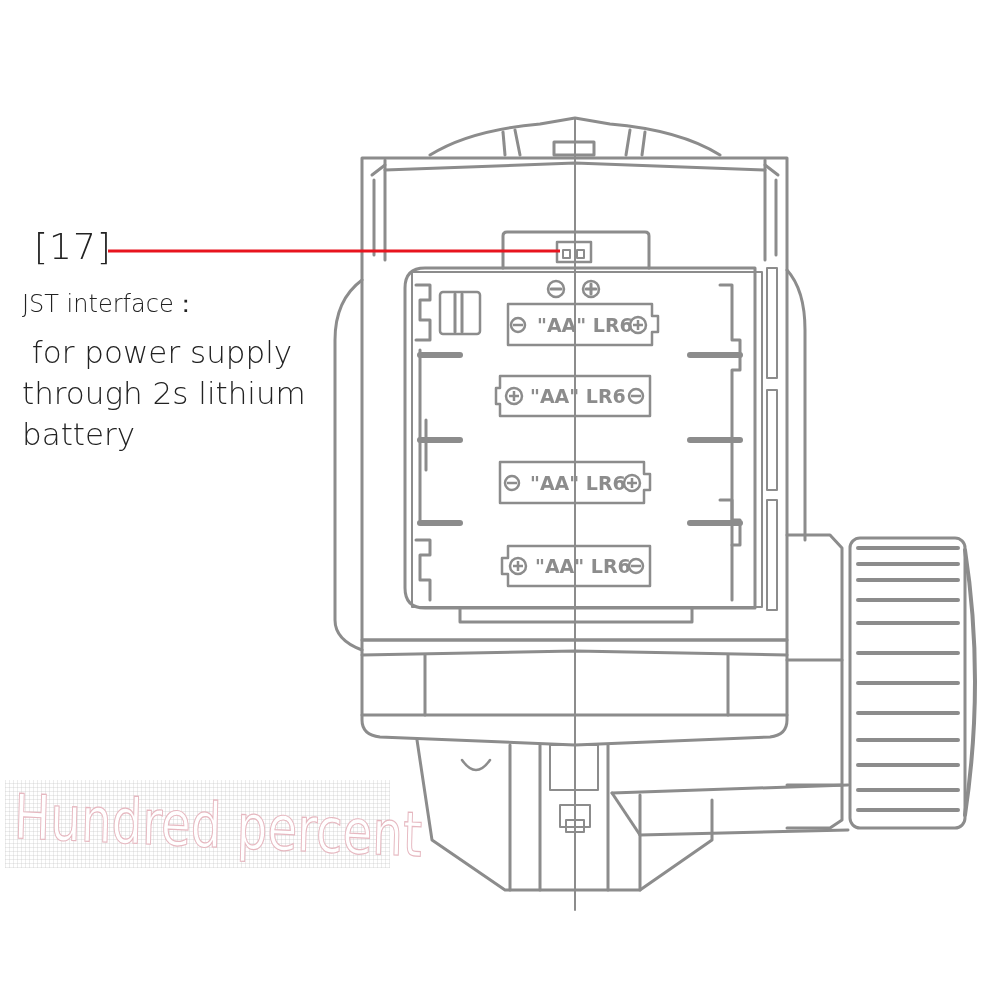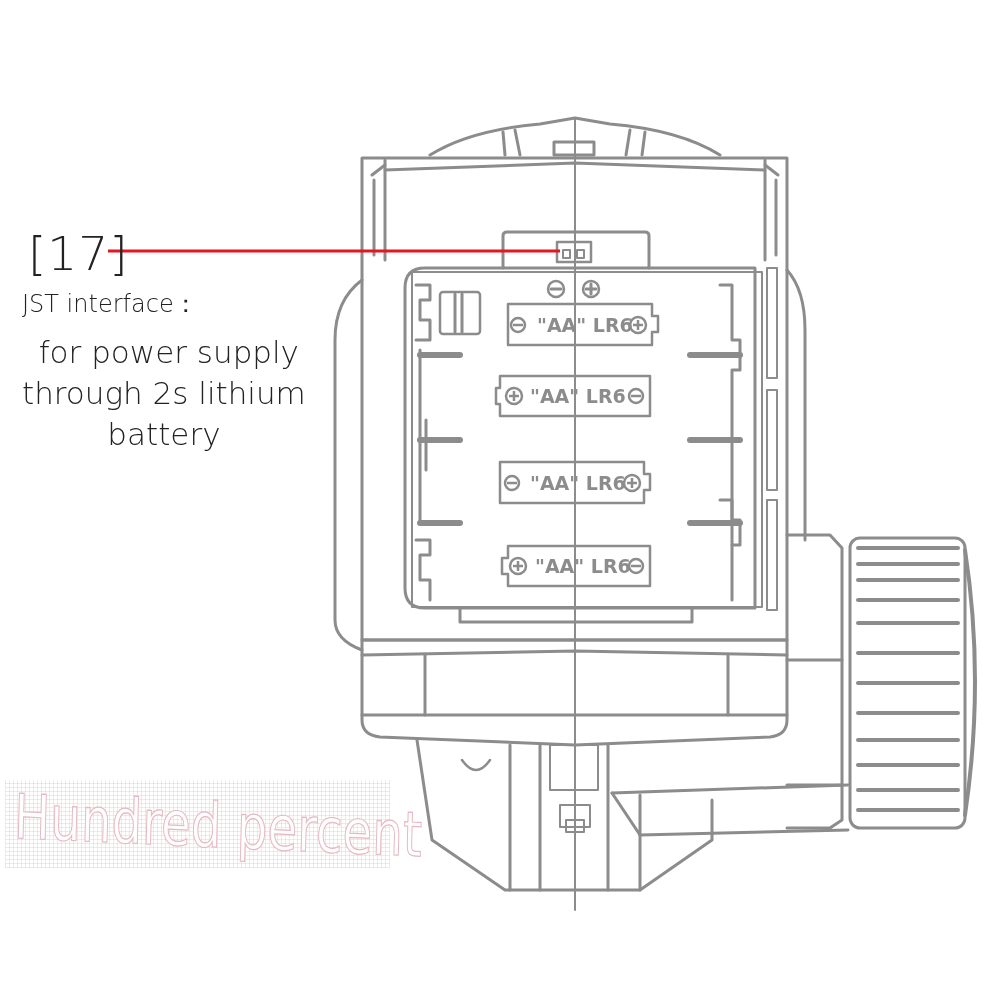--- a/index.html
+++ b/index.html
@@ -1,20 +1,20 @@
 <!DOCTYPE html>
 <html><head>
 <meta charset="utf-8">
 <style>
   html, body { margin: 0; padding: 0; background: #ffffff; }
   body { width: 1000px; height: 1000px; position: relative; overflow: hidden; font-family: "DejaVu Sans", "Liberation Sans", sans-serif; }
   #stage { position: absolute; left: 0; top: 0; width: 1000px; height: 1000px; }
-  .callout-num { position: absolute; left: 28px; top: 226px; font-family: "DejaVu Sans", sans-serif; font-size: 47px; font-weight: 300; color: #222; letter-spacing: 1px; }
+  .callout-num { position: absolute; left: 34px; top: 226px; font-family: "DejaVu Sans", sans-serif; font-size: 36px; font-weight: 300; color: #222; letter-spacing: 1px; }
   .callout-title { position: absolute; left: 22px; top: 288px; font-size: 24px; color: #222; white-space: nowrap; font-weight: 300; }
-  .callout-desc { position: absolute; left: 22px; top: 332px; font-size: 31px; color: #222; line-height: 41px; white-space: pre; font-weight: 300; text-align: center; }
+  .callout-desc { position: absolute; left: 22px; top: 332px; font-size: 31px; color: #222; line-height: 41px; white-space: pre; font-weight: 300; }
   .watermark { position: absolute; left: 5px; top: 780px; width: 385px; height: 88px;
     background-image:
       repeating-linear-gradient(0deg, rgba(200,200,200,0.35) 0 1px, transparent 1px 4px),
       repeating-linear-gradient(90deg, rgba(200,200,200,0.35) 0 1px, transparent 1px 4px);
   }
   .watermark-text { position: absolute; left: 10px; top: 0; font-size: 62px; color: #fff;
     -webkit-text-stroke: 1.2px #e6b8c0; transform: scaleX(0.78) rotate(2deg); transform-origin: left top; white-space: nowrap; font-family: "DejaVu Sans", sans-serif; }
 </style>
 </head>
 <body>

